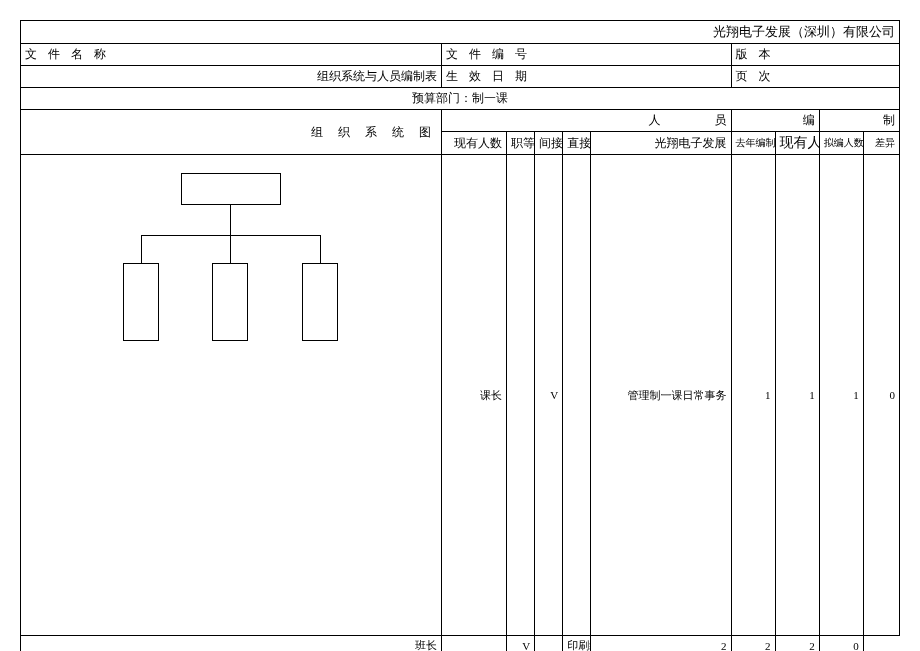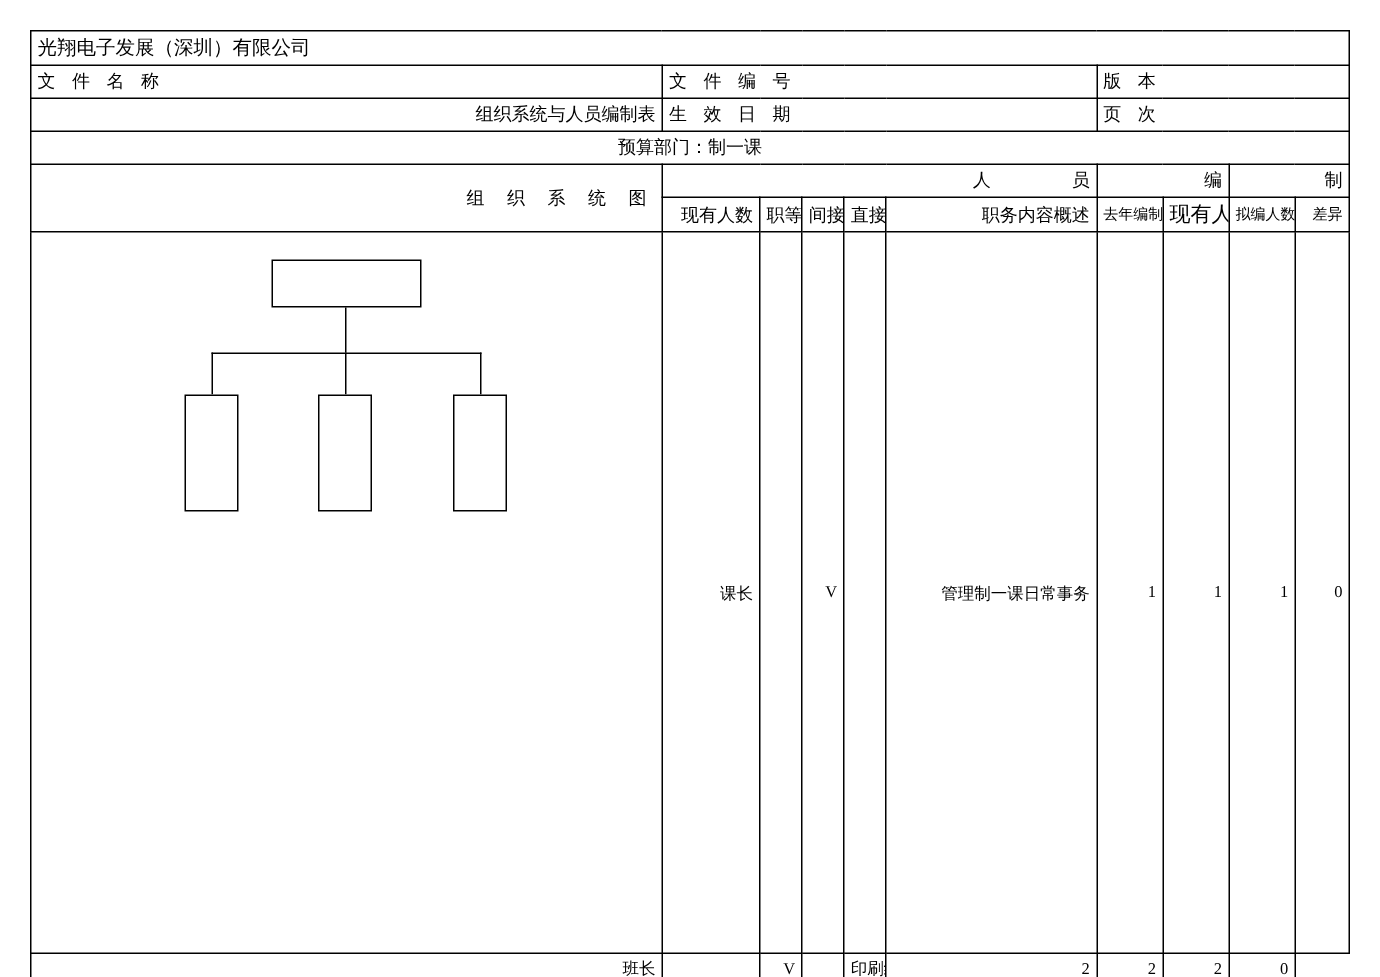--- a/index.html
+++ b/index.html
@@ -22,21 +22,21 @@
     td, th {
       border: 1px solid #000;
       padding: 2px 4px;
       height: 18px;
       vertical-align: middle;
       overflow: hidden;
       white-space: nowrap;
       text-overflow: clip;
     }
     .center { text-align: right; }
-    .title-row td { text-align: left; font-size: 13px; }
+    .title-row td { text-align: right; font-size: 13px; }
     .header-label { text-align: left; letter-spacing: 4px; }
     .org-area {
       position: relative;
       height: 480px;
     }
     .org-box {
       position: absolute;
       border: 1px solid #000;
       background: #fff;
     }
@@ -100,21 +100,21 @@
       </td>
       <td colspan="2" class="center">编</td>
       <td colspan="2" class="center">制</td>
     </tr>
 
     <tr>
       <td class="center">现有人数</td>
       <td class="center">职等</td>
       <td class="center">间接</td>
       <td class="center">直接</td>
-      <td class="center">职务内容概述</td>
+      <td class="center">光翔电子发展</td>
       <td class="center" style="font-size:10px;">去年编制</td>
       <td class="center" style="font-size:14px;">现有人数</td>
       <td class="center" style="font-size:10px;">拟编人数</td>
       <td class="center" style="font-size:10px;">差异</td>
     </tr>
 
     </tbody>
       <tbody id="data-rows" class="data-table">
         <tr>
           <td style="padding: 0px; vertical-align: top;">

